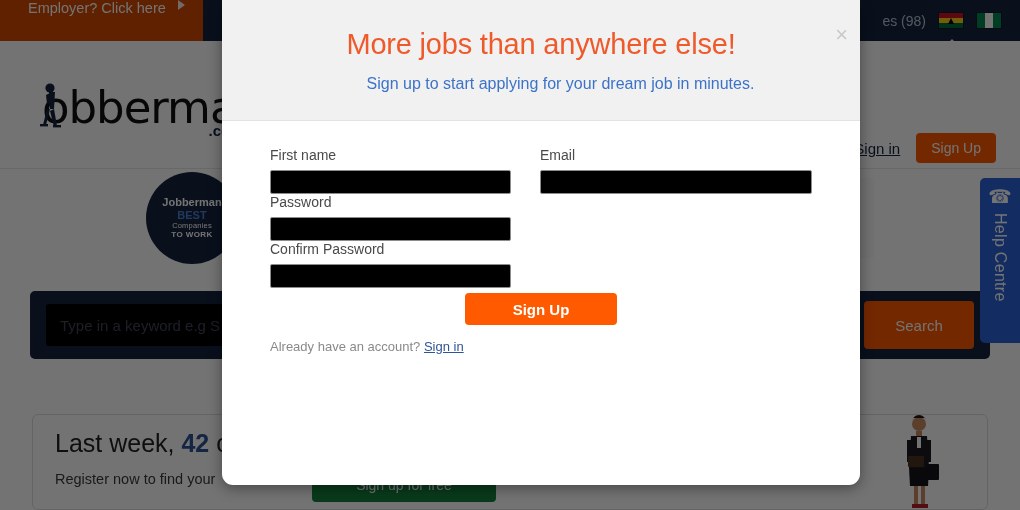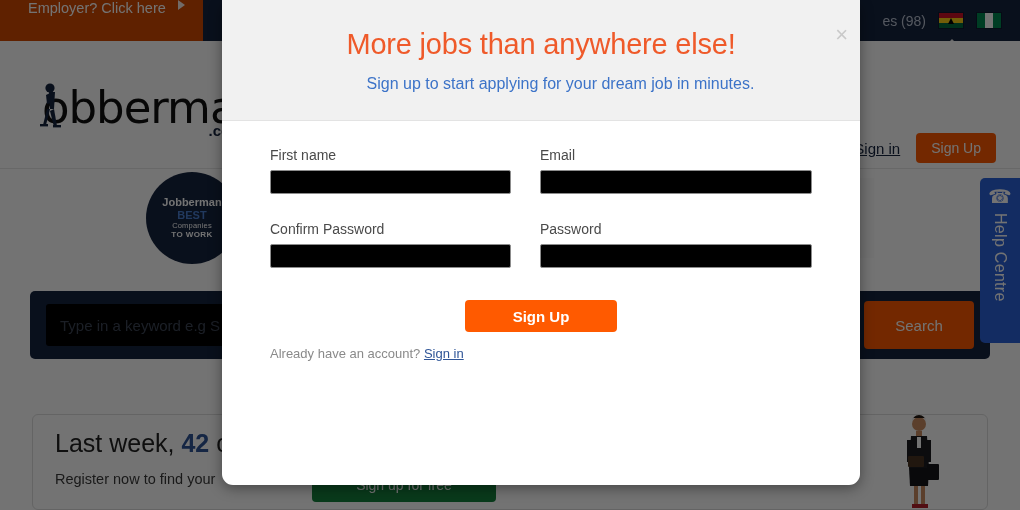--- a/index.html
+++ b/index.html
@@ -323,21 +323,21 @@
     font-family: "Liberation Sans", sans-serif;
   }
 
   .modal-body { padding: 26px 48px 0 48px; }
   .form-grid {
     display: grid;
     grid-template-columns: 241px 1fr;
     column-gap: 29px;
     row-gap: 0;
   }
-  .field { margin-bottom: 27px; }
+  .field { }
   .field.full { grid-column: 1 / 2; }
   .field-label {
     display: block;
     font-size: 14px;
     color: #4a4a4a;
     margin-bottom: 7px;
   }
   .field-input {
     width: 100%;
     height: 24px;
@@ -476,30 +476,30 @@
         <label class="field-label">First name</label>
         <input class="field-input" type="text" placeholder="" style="">
       </div>
 
 
       <div class="field">
         <label class="field-label">Email</label>
         <input class="field-input" type="email" placeholder="" style="">
       </div>
 
+      <div class="field">
+        <label class="field-label">Password</label>
+        <input class="field-input" type="password" placeholder="" style="">
+      </div>
+
       <div class="field full">
         <label class="field-label">Confirm Password</label>
         <input class="field-input" type="password" placeholder="" style="">
       </div>
 
-      <div class="field">
-        <label class="field-label">Password</label>
-        <input class="field-input" type="password" placeholder="" style="">
-      </div>
-
     </div>
 
     <div class="modal-actions">
       <button class="submit-btn">Sign Up</button>
     </div>
 
     <div class="modal-foot">
       <span>Already have an account?</span>
       <a href="#">Sign in</a>
     </div>

